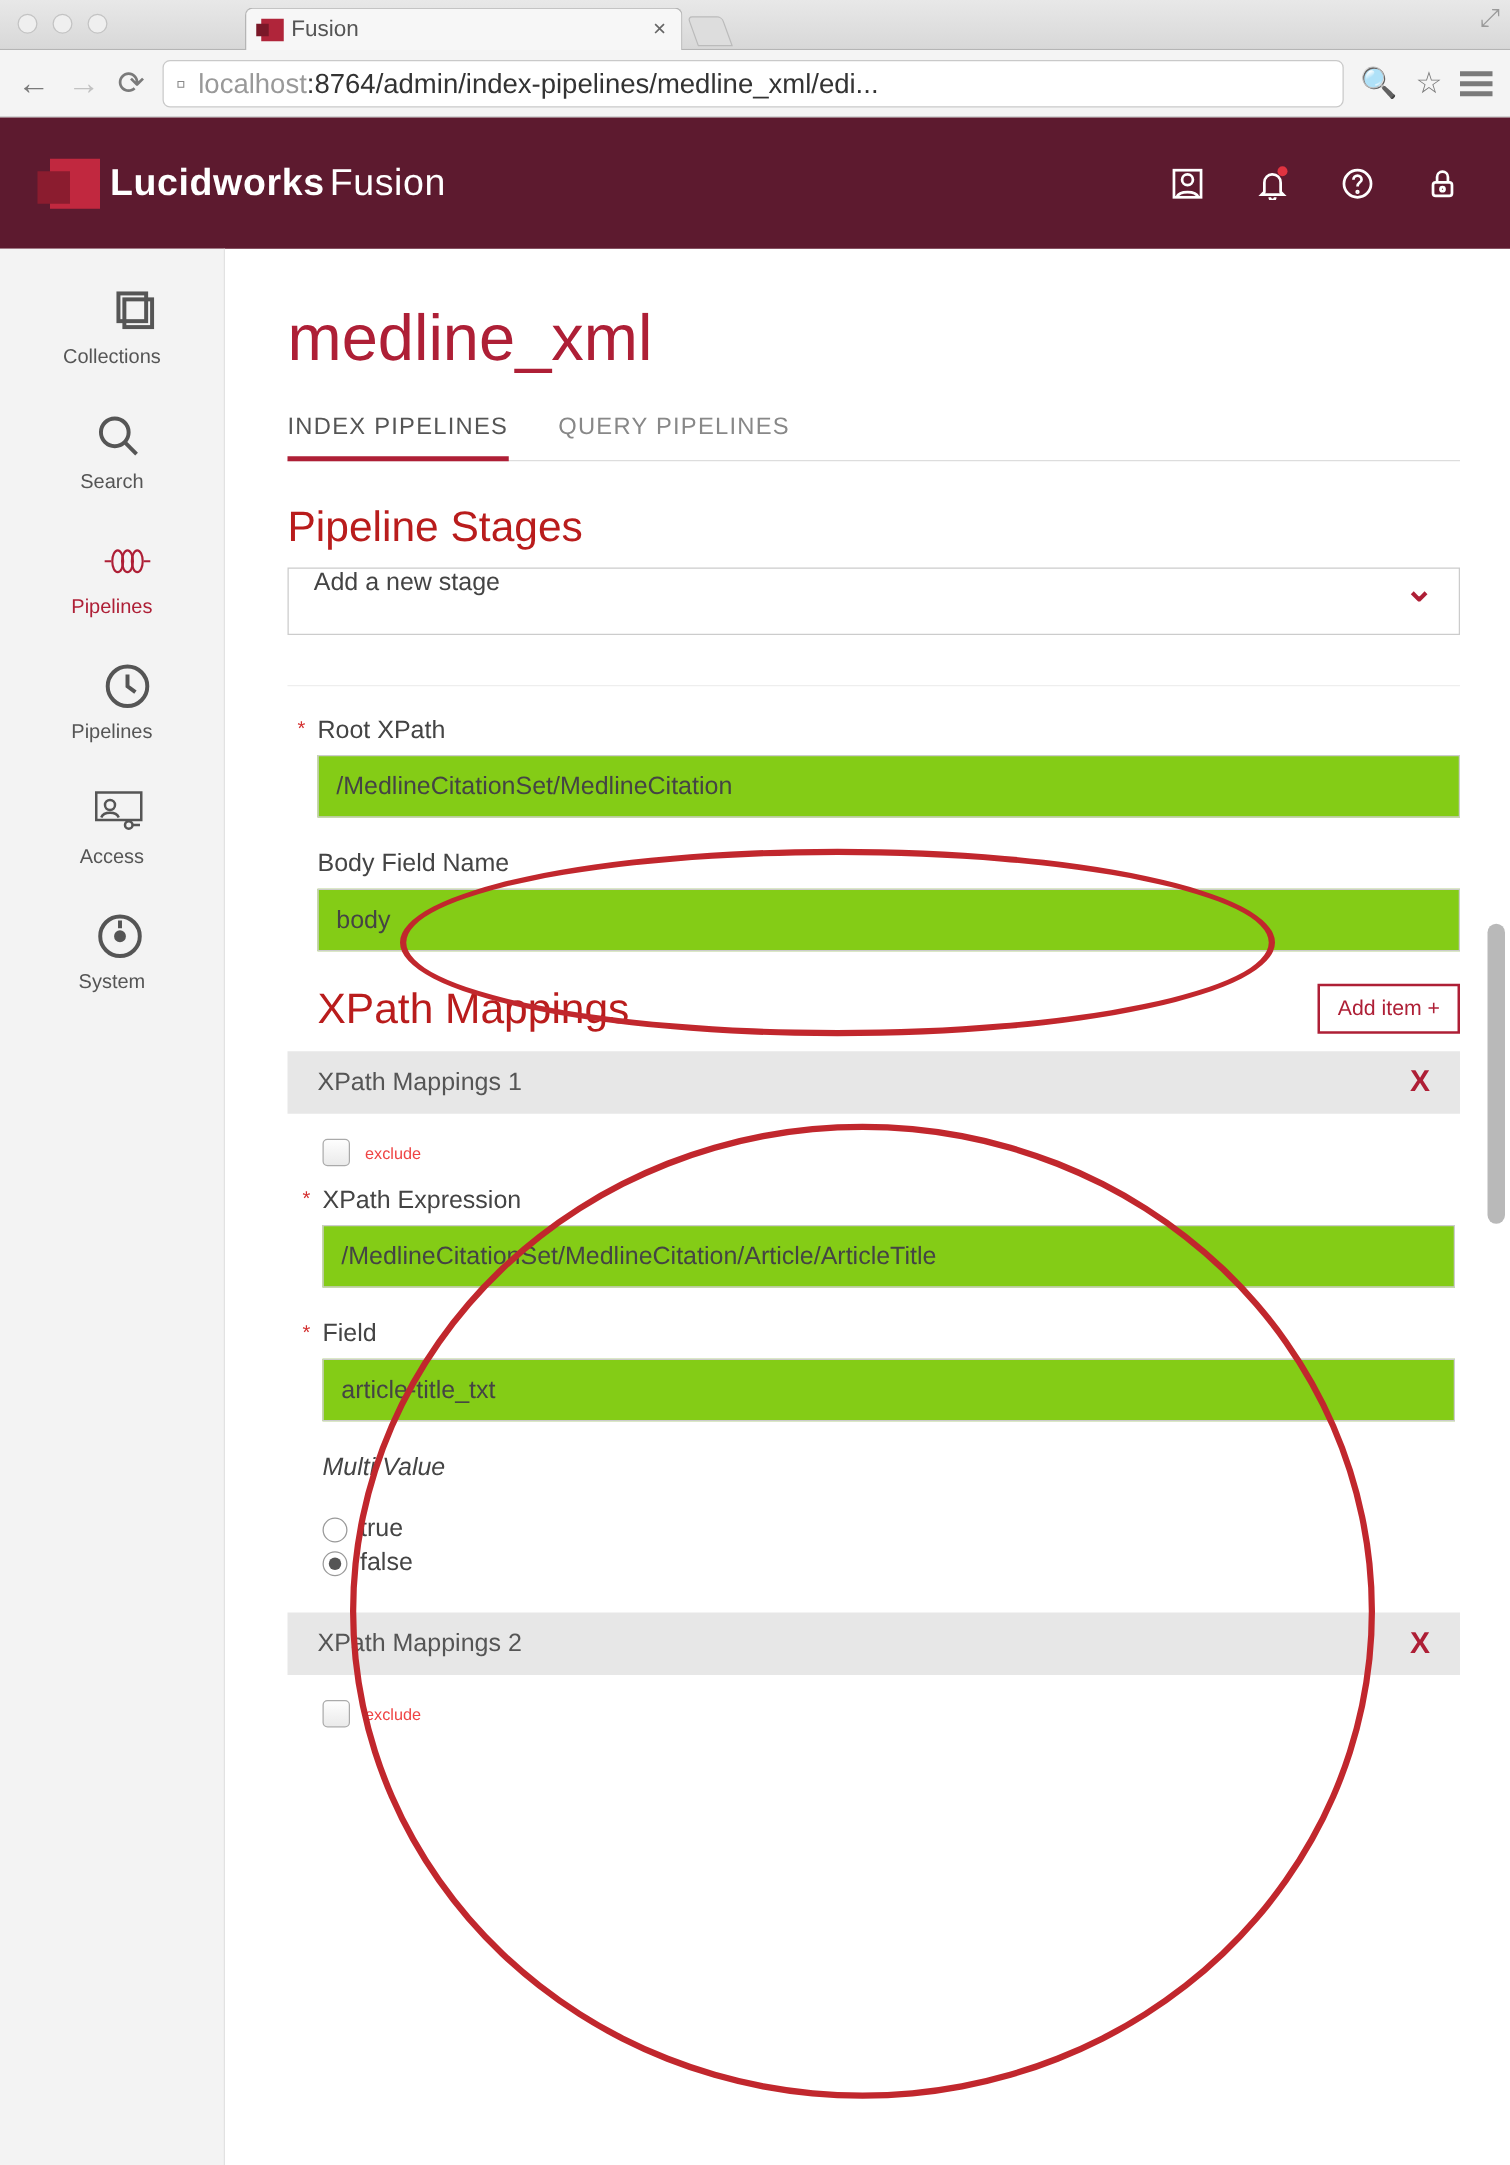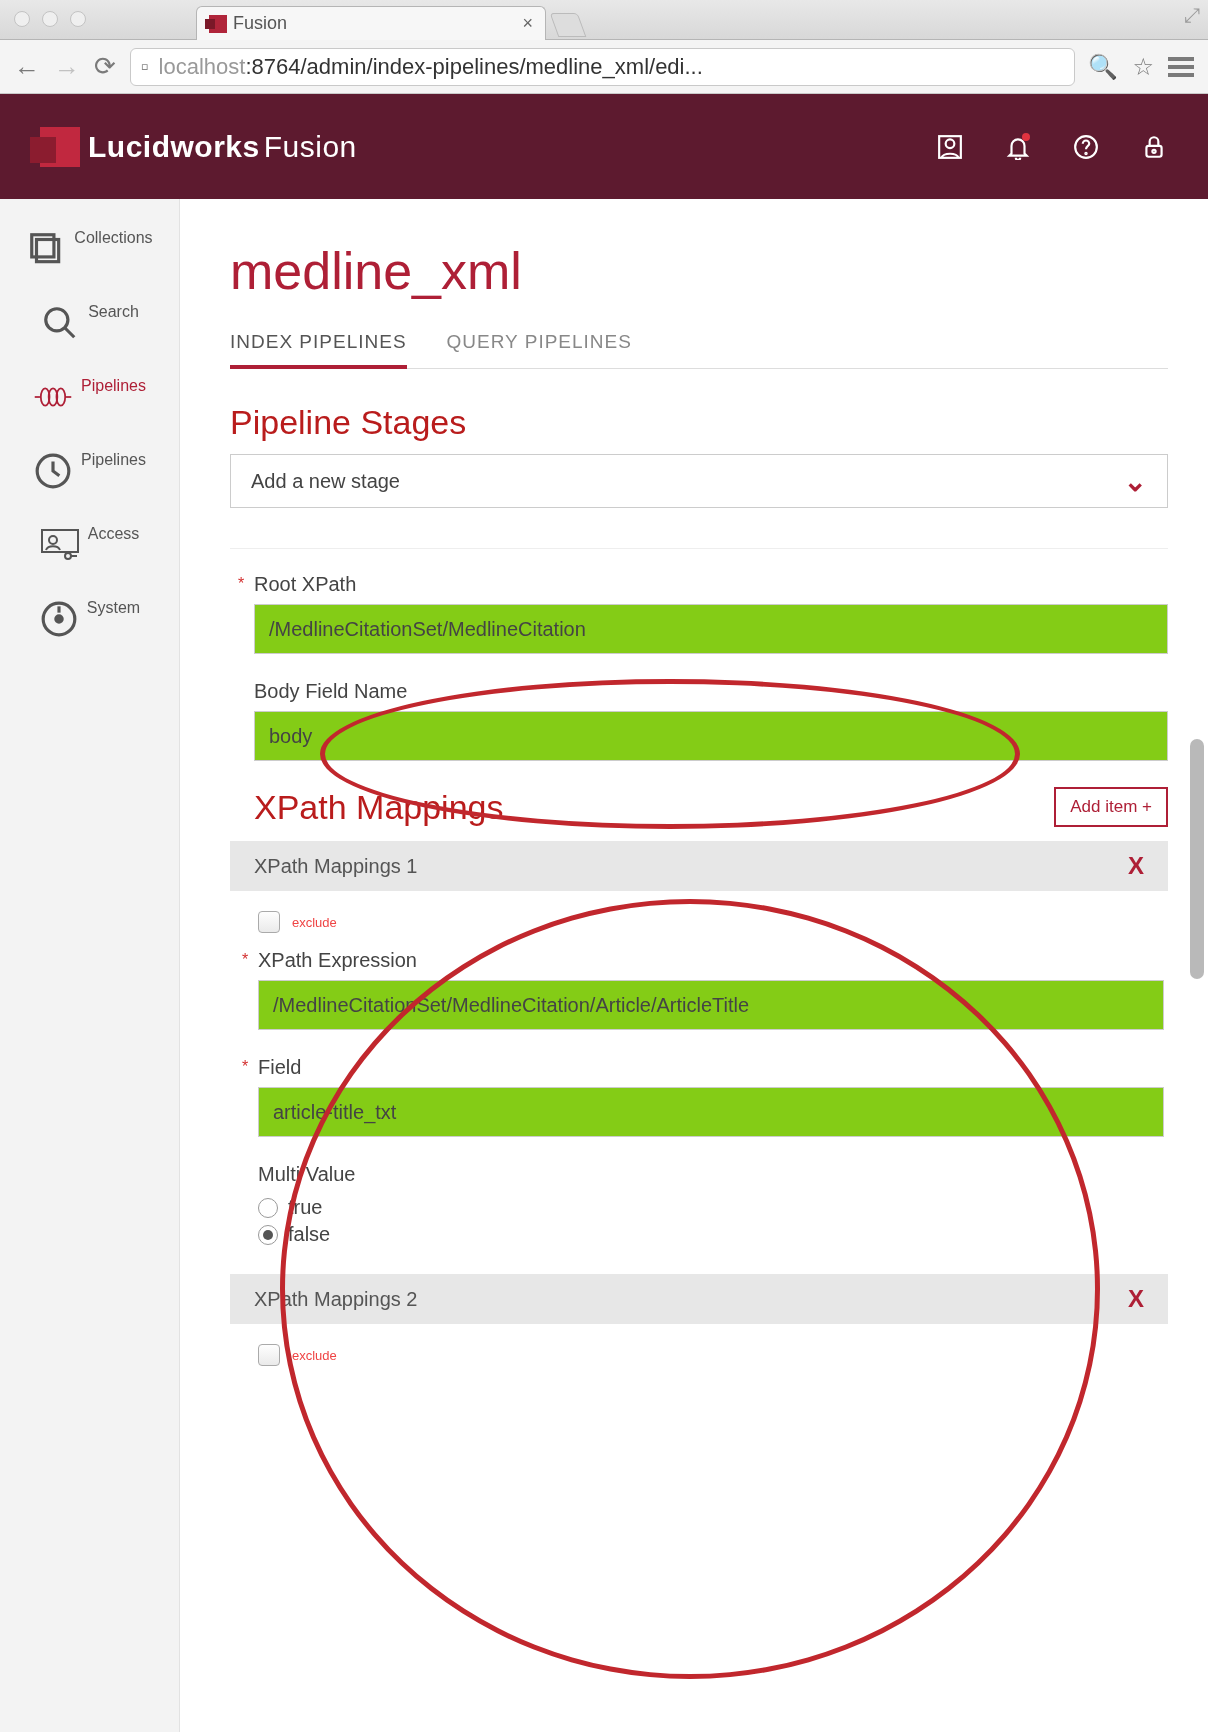--- a/index.html
+++ b/index.html
@@ -35,34 +35,34 @@
 .brand b { font-weight: 600; }
 .brand .thin { font-weight: 300; margin-left:4px; }
 .header-icons { margin-left: auto; display: flex; gap: 40px; align-items: center; color: #fff; }
 .hicon { width: 28px; height: 28px; display:flex; align-items:center; justify-content:center; position:relative; }
 .hicon svg { stroke:#fff; fill:none; stroke-width:2; }
 .bell-dot { position:absolute; width:8px; height:8px; background:#e03340; border-radius:50%; top:0; right:2px; }
 
 
 .app-body { display: flex; height: calc(1732px - 40px - 54px - 105px); }
 .sidebar { width: 180px; background: #f3f3f3; border-right: 1px solid #e2e2e2; display:flex; flex-direction:column; align-items:center; padding-top: 30px; gap: 34px; }
-.sb-item { display:flex; flex-direction:row; align-items:flex-start; gap:8px; color:#555; font-size:16px; }
+.sb-item { display:flex; flex-direction:column; align-items:flex-end; gap:8px; color:#555; font-size:16px; }
 .sb-item.active { color:#ae1f36; }
 .sb-item .sb-icn { width:40px; height:40px; display:flex; align-items:center; justify-content:center; }
 .sb-item svg { stroke: currentColor; fill:none; stroke-width:2; }
 
 
 .main { flex:1; padding: 20px 40px 0 50px; overflow:hidden; position:relative; }
 .page-title { font-size: 52px; color:#ae1f36; font-weight: 300; margin: 22px 0 18px; }
 .tabs { display:flex; gap:40px; border-bottom:1px solid #ddd; margin-bottom: 34px; }
 .tabs .tab-link { font-size:19px; letter-spacing:1px; color:#888; padding: 12px 0; }
 .tabs .tab-link.active { color:#555; border-bottom:4px solid #ae1f36; margin-bottom:-1px; }
 
 .section-title { font-size: 34px; color:#b91c1c; font-weight:300; margin-bottom: 12px; }
-.stage-select { height:54px; border:1px solid #ccc; display:flex; align-items:center; justify-content:space-between; padding:0 20px; font-size:20px; color:#444; margin-bottom: 40px; gap: 48px; }
+.stage-select { height:54px; border:1px solid #ccc; display:flex; justify-content:space-between; padding:0 20px; font-size:20px; color:#444; margin-bottom: 40px; gap: 48px; }
 .chev-down { color:#ae1f36; font-size:28px; font-weight:bold; }
 
 .form-area { border-top: 1px solid #eee; padding-top: 24px; position:relative; }
 .field-group { margin-bottom: 26px; padding-left: 24px; position:relative; }
 .req-star { color:#d32f2f; position:absolute; left:8px; top:2px; font-size:16px; }
 .field-label { font-size: 20px; color:#444; margin-bottom: 8px; }
 .text-input { width: 100%; height: 50px; border: 1px solid #ccc; padding: 0 14px; font-size: 20px; color:#444; background:#84cc16; }
 
 .section-row { display:flex; align-items:center; justify-content:space-between; margin: 20px 0 14px; padding-left:24px; }
 .add-item-btn { border:2px solid #ae1f36; color:#ae1f36; padding:8px 14px; font-size:17px; background:#fff; }
@@ -273,21 +273,21 @@
               <div class="field-label">XPath Expression</div>
               <input class="text-input" value="/MedlineCitationSet/MedlineCitation/Article/ArticleTitle" style="">
             </div>
 
             <div class="field-group">
               <span class="req-star">*</span>
               <div class="field-label">Field</div>
               <input class="text-input" value="article-title_txt" style="">
             </div>
 
-            <div class="field-group" style="margin-bottom:10px;">
+            <div class="field-group" style="margin-bottom:26px;font-style:italic;">
               <div class="field-label">Multi Value</div>
             </div>
             <div class="radio-row">
               <span class="fake-radio"></span>
               <span>true</span>
             </div>
             <div class="radio-row">
               <span class="fake-radio sel"></span>
               <span>false</span>
             </div>

